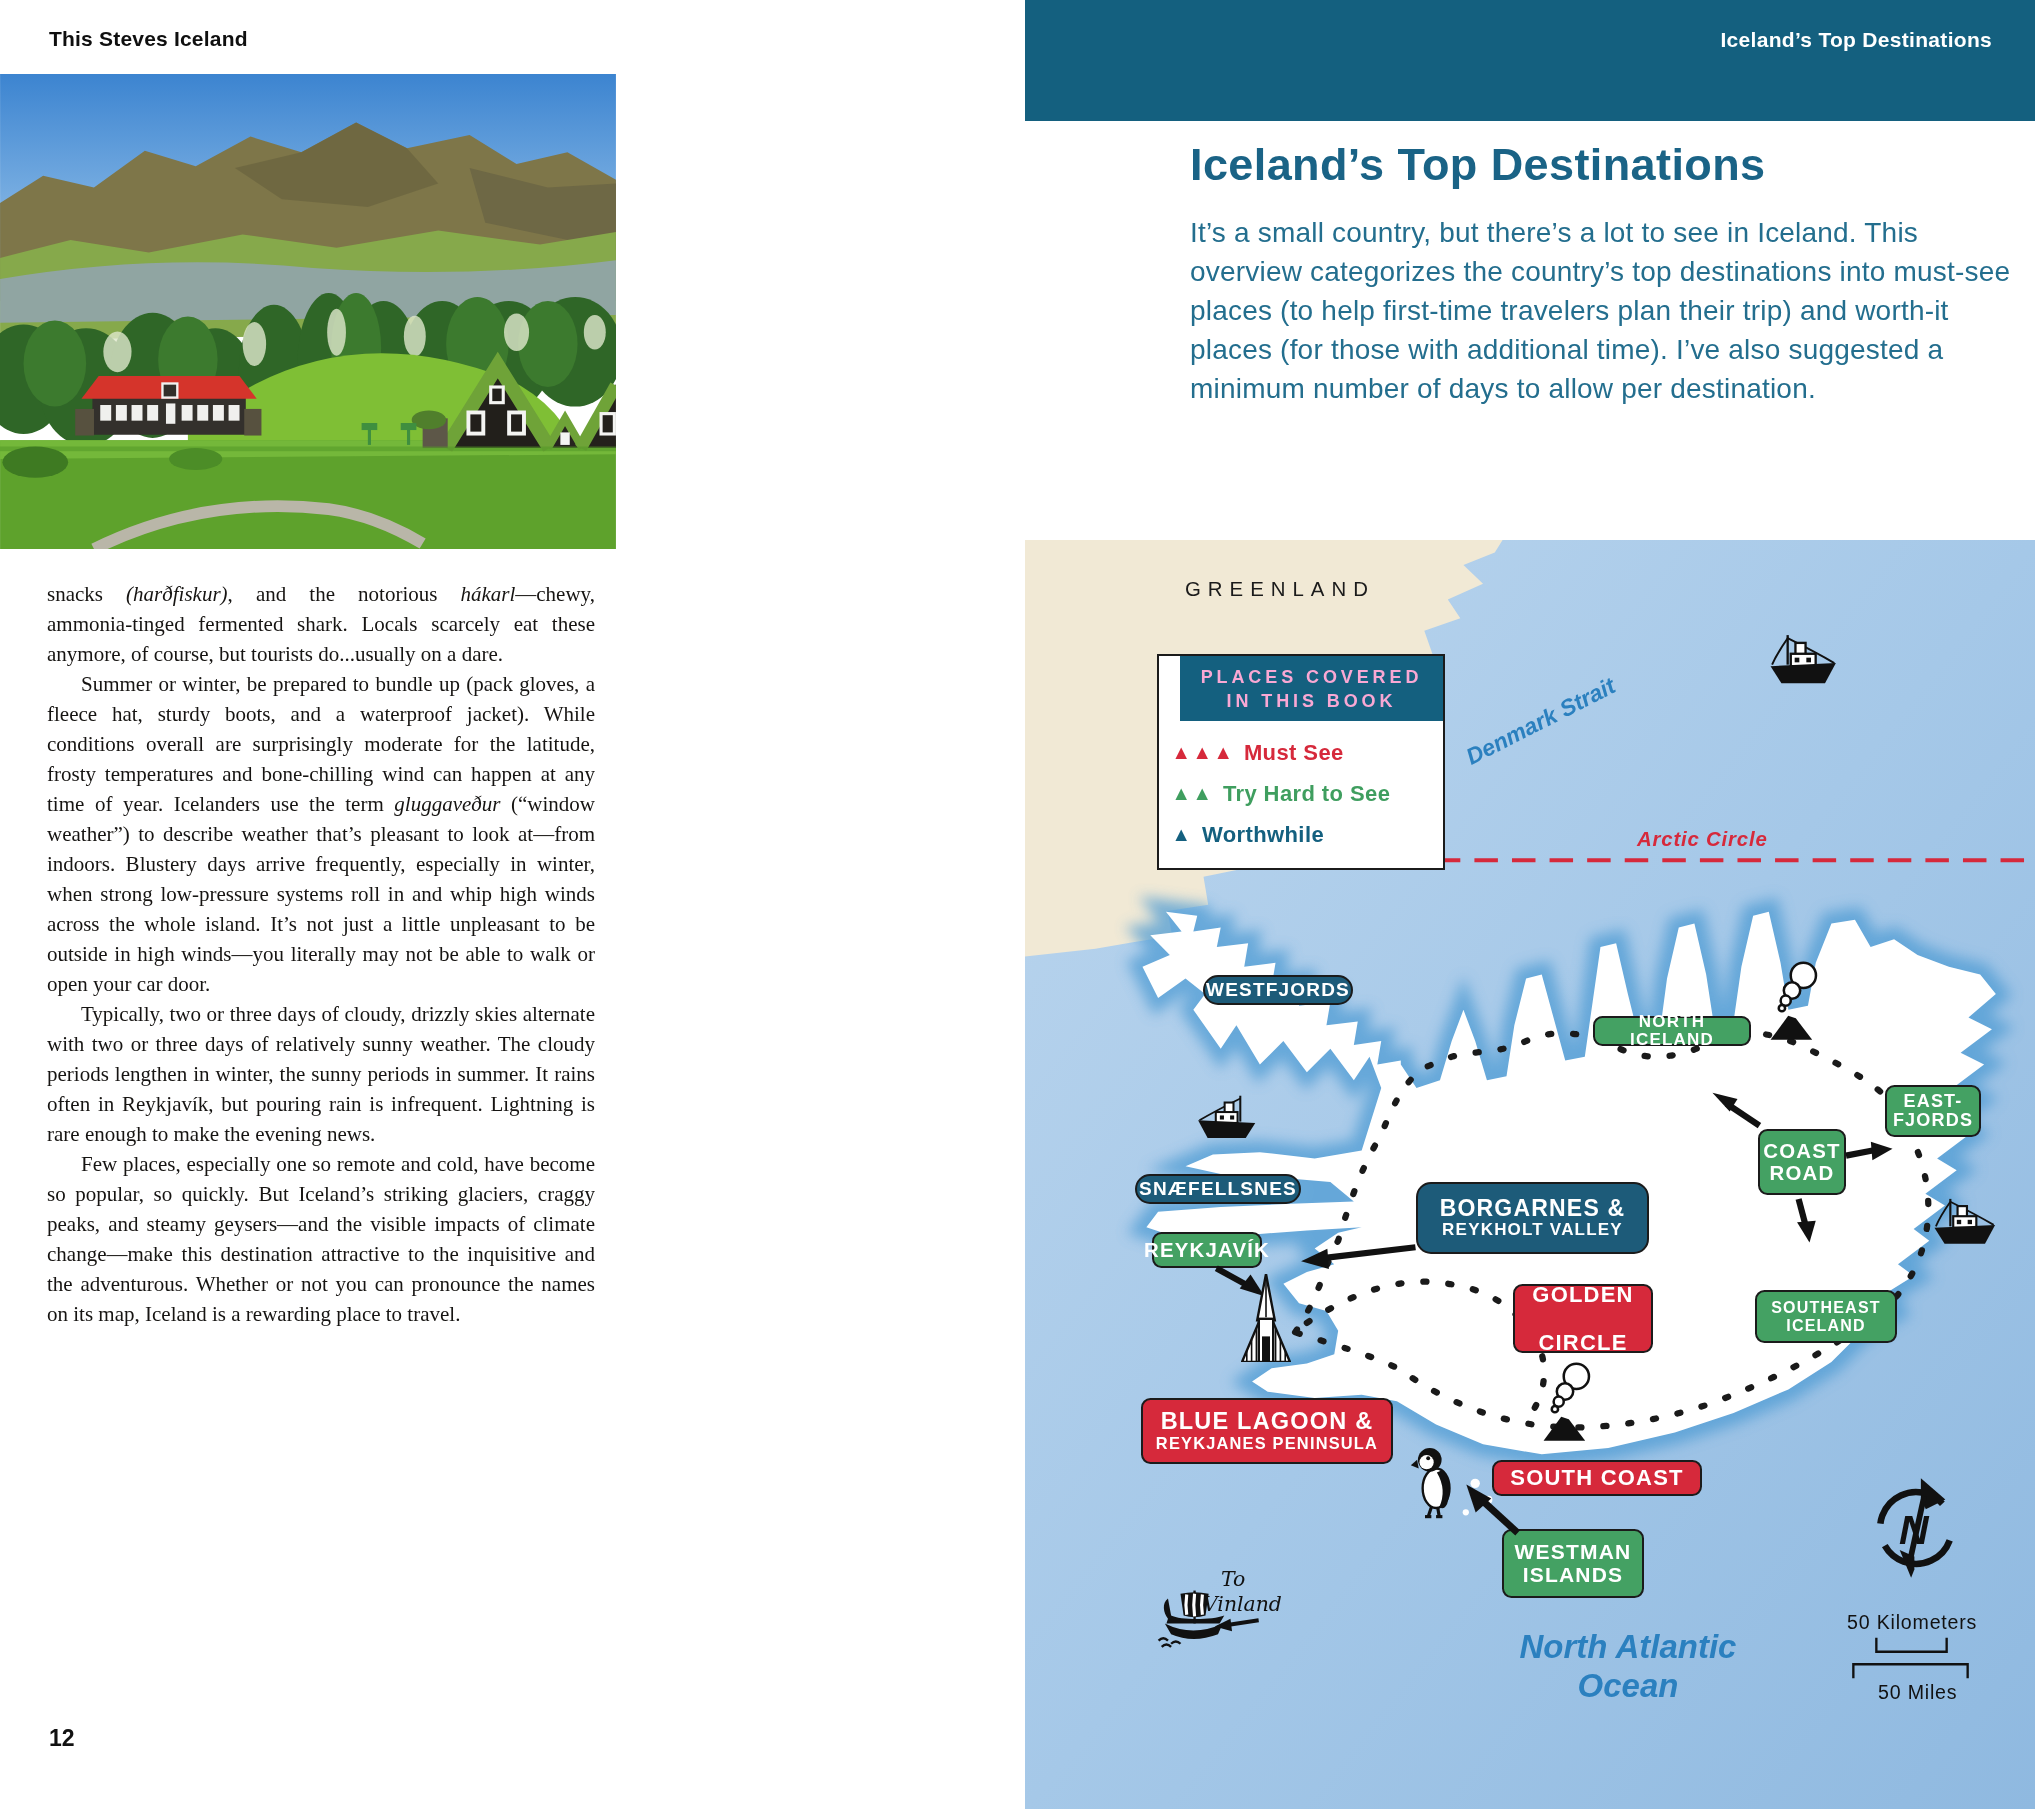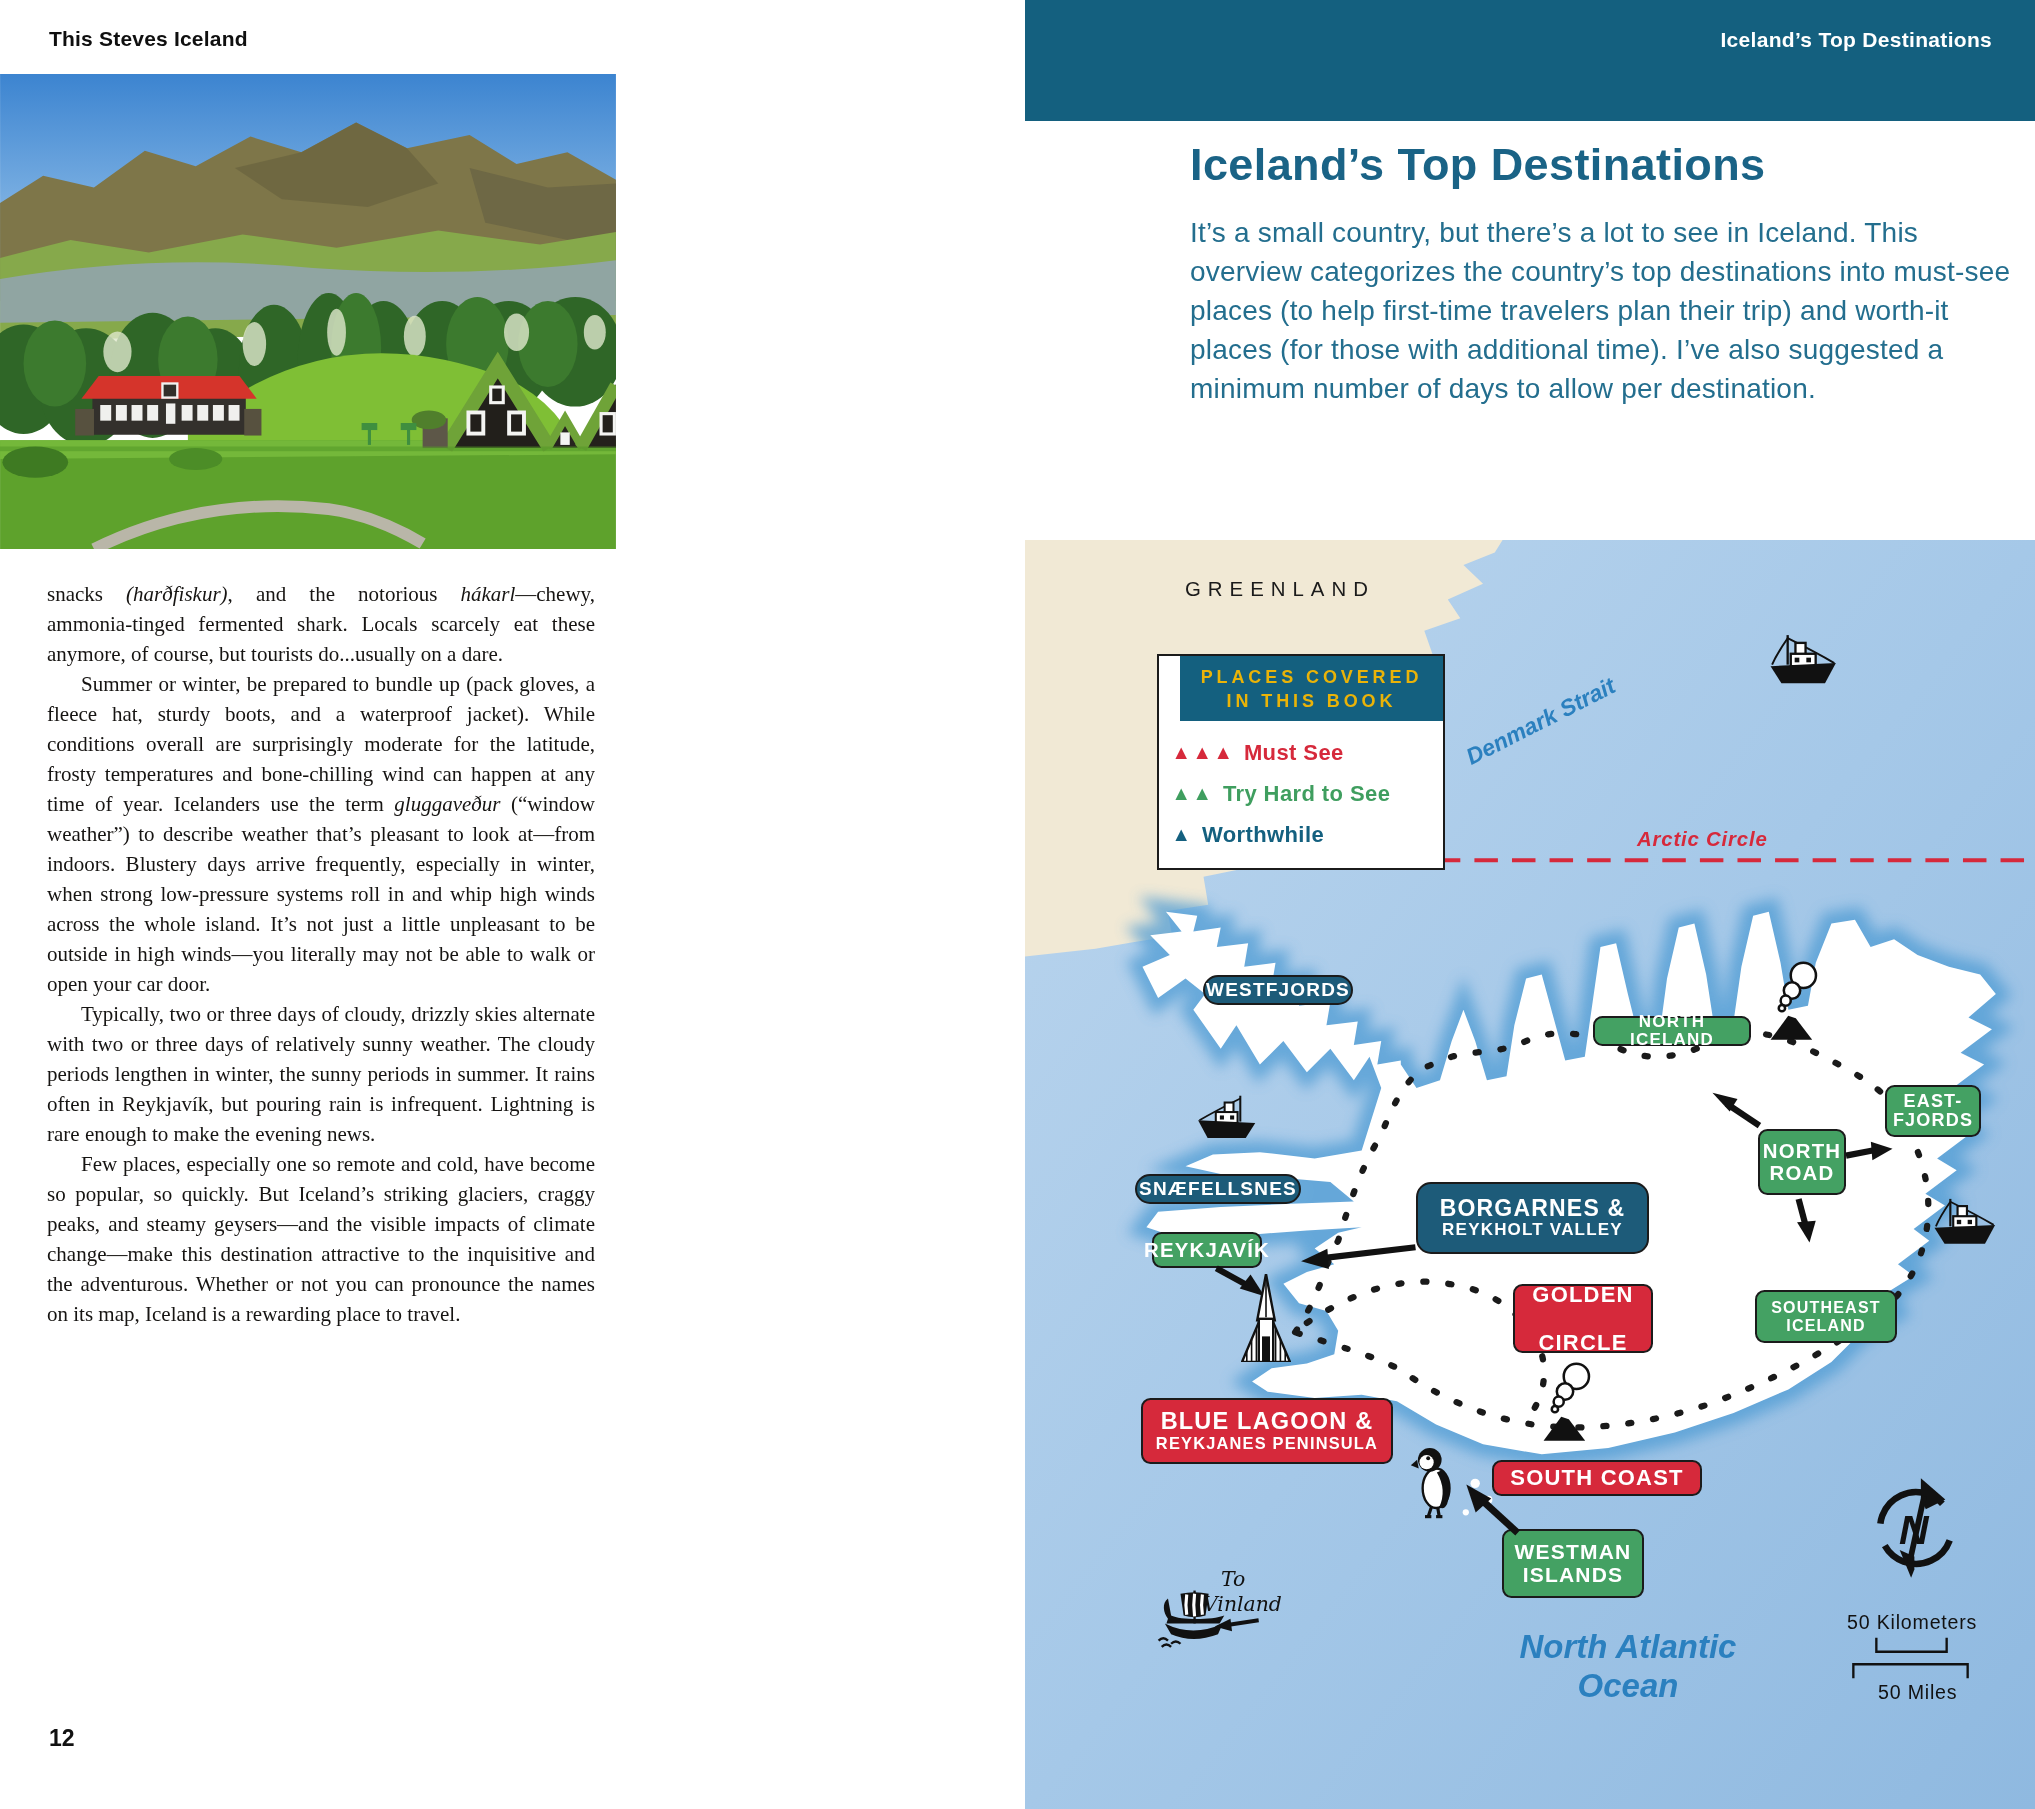--- a/index.html
+++ b/index.html
@@ -34,21 +34,21 @@
   .compass-n{position:absolute;font-size:41px;font-weight:bold;color:#111;font-style:italic;}
 
   .badge{position:absolute;display:flex;flex-direction:column;align-items:center;justify-content:center;
          border:2.3px solid #1b1b1b;border-radius:9.4px;color:#fff;font-weight:bold;text-align:center;
          letter-spacing:1.2px;line-height:1.08;box-sizing:border-box;}
   .badge.teal{background:#1d5b79;border-radius:15px;}
   .badge.green{background:#44a163;}
   .badge.red{background:#d6293b;}
 
   #legend{position:absolute;left:132px;top:114px;width:288px;background:#ffffff;border:2.3px solid #1b1b1b;box-sizing:border-box;}
-  #legend .legend-head{background:#14607f;color:#eab308;text-align:center;font-weight:bold;font-size:18px;
+  #legend .legend-head{background:#14607f;color:#f9a8d4;text-align:center;font-weight:bold;font-size:18px;
                        letter-spacing:3.9px;padding:9.4px 3.1px 7.8px;line-height:24px;margin-left:21px;}
   #legend .legend-body{padding:11px 7.8px 12.5px 12.5px;}
   #legend .legend-row{display:flex;align-items:center;gap:9.4px;height:41px;font-weight:bold;font-size:22px;letter-spacing:0.4px;}
   .tri{font-size:19.6px;letter-spacing:1.6px;}
   .row-must{color:#d6293b;} .row-must .tri{color:#d6293b;}
   .row-try{color:#3f9e5f;}  .row-try .tri{color:#3f9e5f;}
   .row-worth{color:#14607f;}.row-worth .tri{color:#14607f;}
 
   .icon{position:absolute;}
 </style>
@@ -283,21 +283,21 @@
       <span>WESTFJORDS</span>
       </div>
     <div class="badge green" style="left:568px;top:476px;width:158px;height:30px;font-size:17px;">
       <span>NORTH ICELAND</span>
       </div>
     <div class="badge green" style="left:860px;top:545px;width:96px;height:52px;font-size:18px;">
       <span>EAST-</span>
       <span>FJORDS</span>
       </div>
     <div class="badge green" style="left:733px;top:589px;width:88px;height:66px;font-size:20.4px;">
-      <span>NORTH</span>
+      <span>COAST</span>
       <span>ROAD</span>
       </div>
     <div class="badge teal" style="left:110px;top:634px;width:166px;height:30px;font-size:19px;">
       <span>SNÆFELLSNES</span>
       </div>
     <div class="badge teal" style="left:391px;top:642px;width:233px;height:72px;font-size:23px;">
       <span>BORGARNES &amp;</span>
       <span style="font-size:17px;">REYKHOLT VALLEY</span>
       </div>
     <div class="badge green" style="left:127px;top:692px;width:110px;height:36px;font-size:20.4px;text-align:right;">

